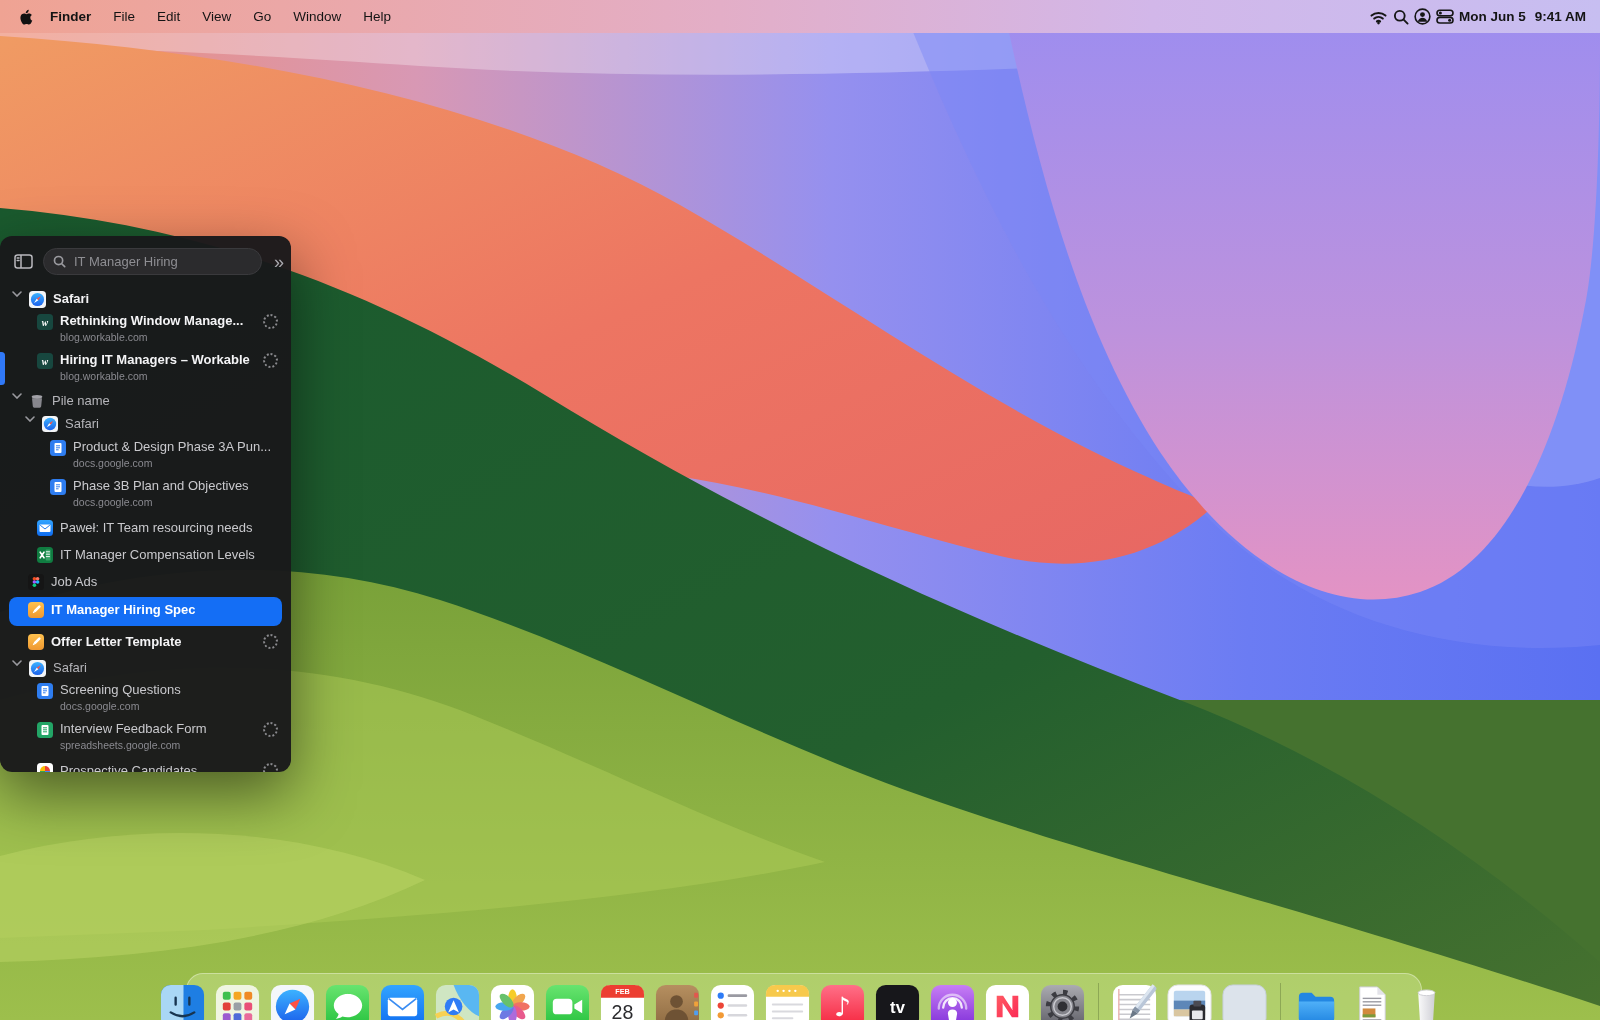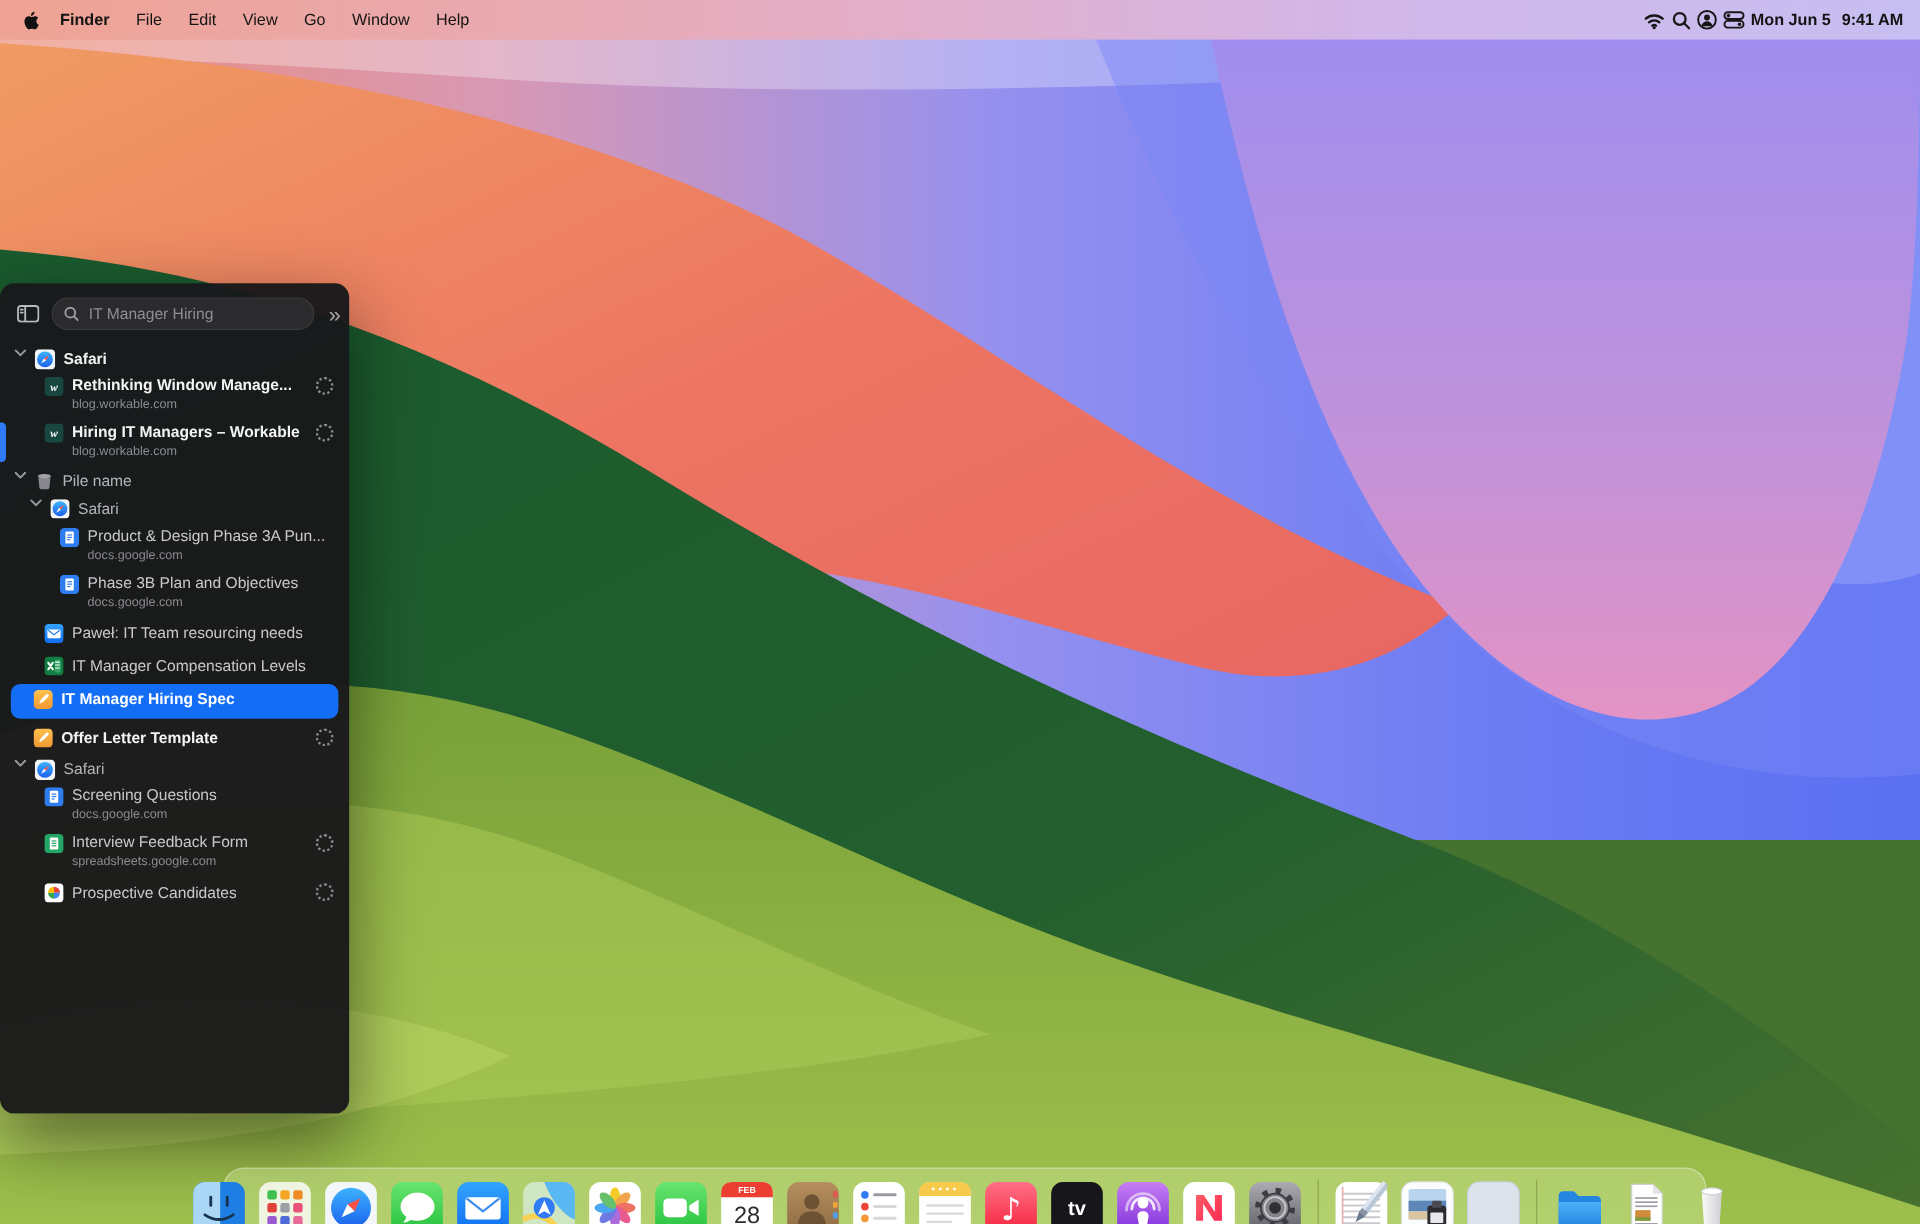--- a/index.html
+++ b/index.html
@@ -14,21 +14,21 @@
     font-size:13.5px;color:#141414;}
   .mleft{display:flex;align-items:center;}
   .apple{margin-right:6px;display:flex;align-items:center;}
   .mitem{padding:0 11px;}
   .appname{font-weight:700;padding:0 11px;}
   .mright{margin-left:auto;display:flex;align-items:center;gap:5px;}
   .clock{font-weight:600;display:flex;gap:9px;white-space:nowrap;}
   .sicon{display:flex;align-items:center;}
 
   
-  .panel{position:absolute;left:0;top:236px;width:291px;height:692px;z-index:5;
+  .panel{position:absolute;left:0;top:236px;width:291px;height:536px;z-index:5;
     background:rgba(25,25,27,.97);border-radius:12px;overflow:hidden;
     box-shadow:0 22px 60px rgba(0,0,0,.5);}
   .phead{display:flex;align-items:center;gap:10px;padding:12px 12px 6px 14px;}
   .ptoggle{color:#b9b9be;display:flex;}
   .sfield{flex:1;display:flex;align-items:center;gap:6px;height:27px;padding:0 9px;
     background:#2b2b2d;border:1px solid #3a3a3d;border-radius:15px;box-sizing:border-box;}
   .sfield input{flex:1;background:transparent;border:0;outline:0;color:#dcdce0;
     font-size:13px;font-family:"Liberation Sans",sans-serif;min-width:0;}
   .sfield input::placeholder{color:#8e8e93;}
   .expand{color:#a9a9af;font-size:18px;line-height:1;padding:0 2px;}
@@ -335,20 +335,31 @@
     <div class="row item">
       <svg class="lic" viewBox="0 0 16 16">
           <rect width="16" height="16" rx="3.5" fill="#107c41"></rect>
           <rect x="8.6" y="2.6" width="5" height="10.8" rx="1" fill="#35a065"></rect>
           <path d="M8.9 4.8h4M8.9 7.2h4M8.9 9.6h4" stroke="#fff" stroke-width=".9"></path>
           <path d="M3.2 5.2 L7 10.8 M7 5.2 L3.2 10.8" stroke="#fff" stroke-width="1.6" stroke-linecap="round"></path>
         </svg>
       <span class="t">IT Manager Compensation Levels</span>
     </div>
 
+    <div class="row item pl28">
+      <svg class="lic" viewBox="0 0 16 16">
+          <rect width="16" height="16" rx="3.5" fill="#151515"></rect>
+          <circle cx="6.4" cy="4.7" r="1.8" fill="#f24e1e"></circle>
+          <circle cx="9.6" cy="4.7" r="1.8" fill="#ff7262"></circle>
+          <circle cx="6.4" cy="8" r="1.8" fill="#a259ff"></circle>
+          <circle cx="9.6" cy="8" r="1.8" fill="#1abcfe"></circle>
+          <circle cx="6.4" cy="11.3" r="1.8" fill="#0acf83"></circle>
+        </svg>
+      <span class="t">Job Ads</span>
+    </div>
 
     <div class="row item sel">
       <svg class="lic" viewBox="0 0 16 16">
           <rect width="16" height="16" rx="4" fill="url(#og)"></rect>
           <g transform="rotate(-45 8 8)">
             <rect x="5.4" y="6.7" width="8.6" height="2.6" rx="1.3" fill="#fff"></rect>
             <polygon points="3.4,8 5.4,6.9 5.4,9.1" fill="#fff"></polygon>
           </g>
         </svg>
       <span class="t w">IT Manager Hiring Spec</span>

